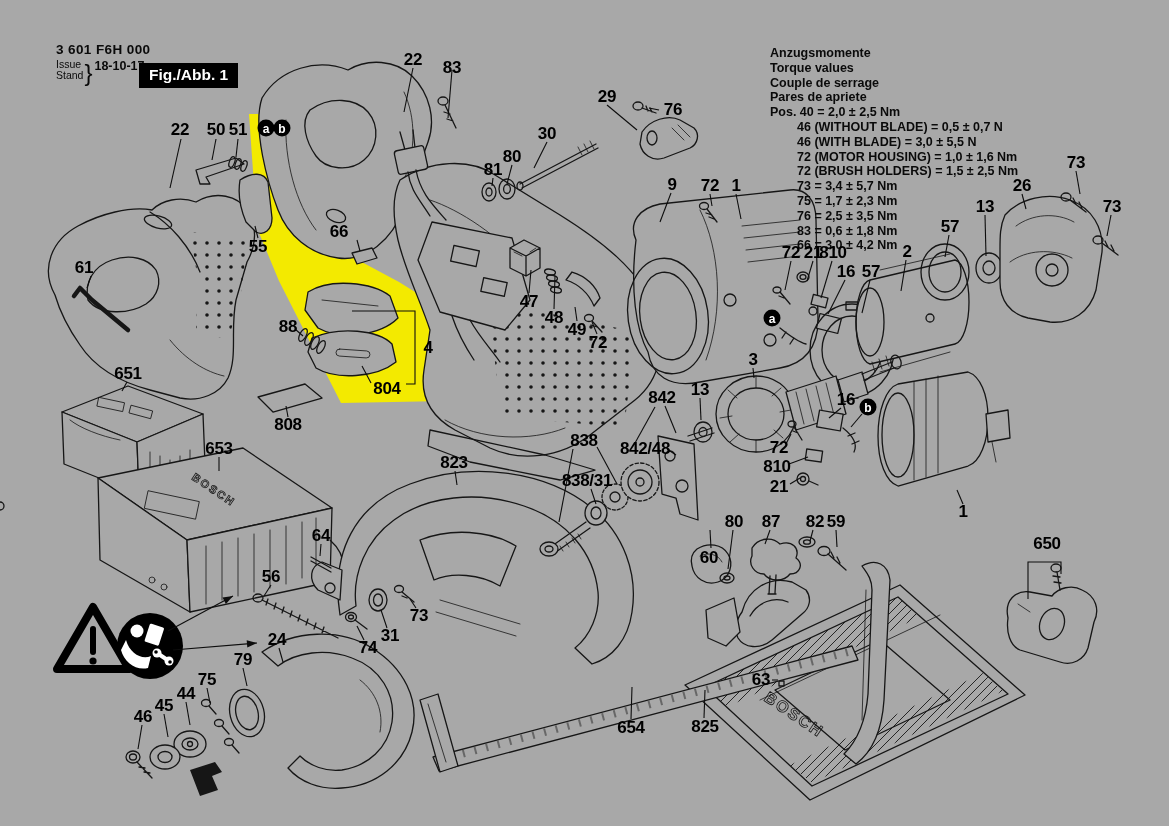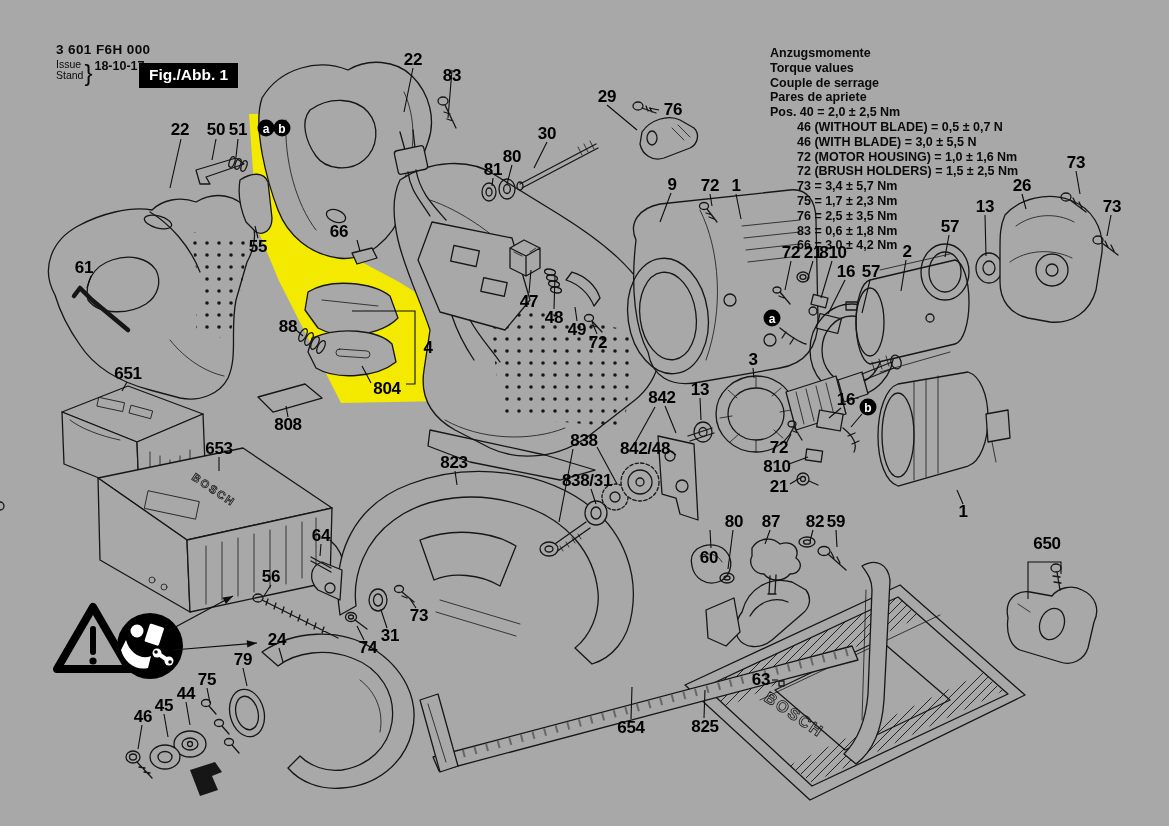--- a/index.html
+++ b/index.html
@@ -564,21 +564,21 @@
       <div class="entry">73 = 3,4 ± 5,7 Nm</div>
       <div class="entry">75 = 1,7 ± 2,3 Nm</div>
       <div class="entry">76 = 2,5 ± 3,5 Nm</div>
       <div class="entry">83 = 0,6 ± 1,8 Nm</div>
       <div class="entry">66 = 3,0 ± 4,2 Nm</div>
 </div>
 
 
 <div id="labels">
   <div class="plabel" style="left: 413px; top: 60px;">22</div>
-      <div class="plabel" style="left: 452px; top: 76px;">83</div>
+      <div class="plabel" style="left: 452px; top: 68px;">83</div>
       <div class="plabel" style="left: 607px; top: 97px;">29</div>
       <div class="plabel" style="left: 673px; top: 110px;">76</div>
       <div class="plabel" style="left: 547px; top: 134px;">30</div>
       <div class="plabel" style="left: 180px; top: 130px;">22</div>
       <div class="plabel" style="left: 216px; top: 130px;">50</div>
       <div class="plabel" style="left: 238px; top: 130px;">51</div>
       <div class="plabel" style="left: 493px; top: 170px; text-align: right;">81</div>
       <div class="plabel" style="left: 512px; top: 157px;">80</div>
       <div class="plabel" style="left: 672px; top: 185px;">9</div>
       <div class="plabel" style="left: 710px; top: 186px;">72</div>

